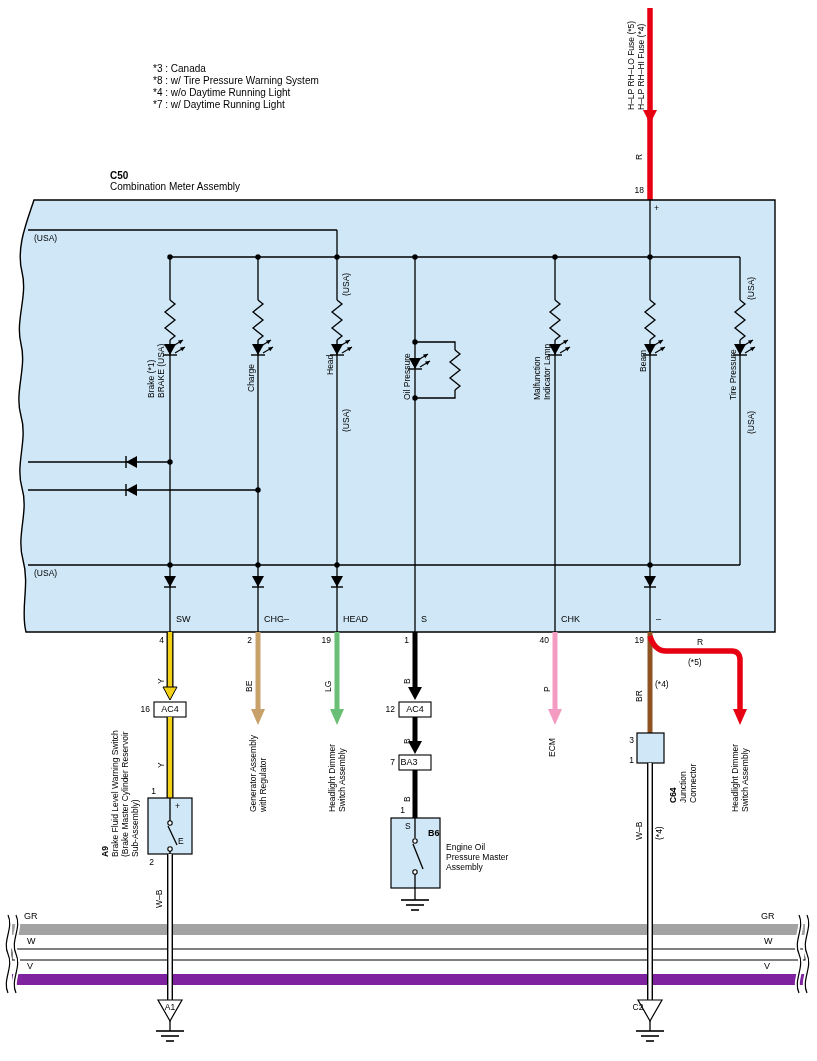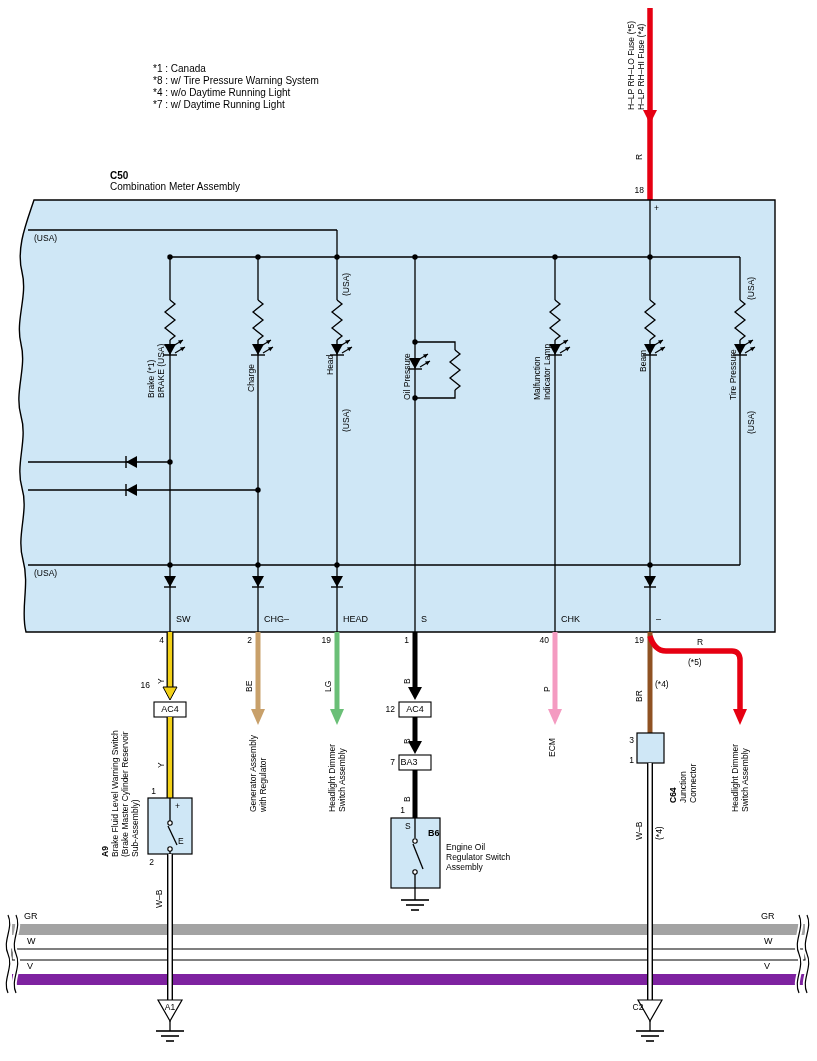--- a/index.html
+++ b/index.html
@@ -209,21 +209,21 @@
     <line x1="170" y1="1021" x2="170" y2="1031" stroke="#000" stroke-width="1.3"></line>
     <use href="#gnd" transform="translate(170,1031)"></use>
   </g>
   <g>
     <polygon points="638,1000 662,1000 650,1021" fill="#fff" stroke="#000" stroke-width="1.2"></polygon>
     <line x1="650" y1="1021" x2="650" y2="1031" stroke="#000" stroke-width="1.3"></line>
     <use href="#gnd" transform="translate(650,1031)"></use>
   </g>
 </svg>
 
-<div class="h s10" style="left:153px;top:63px">*1 : Canada</div>
+<div class="h s10" style="left:153px;top:63px">*3 : Canada</div>
 <div class="h s10" style="left:153px;top:75px">*8 : w/ Tire Pressure Warning System</div>
 <div class="h s10" style="left:153px;top:87px">*4 : w/o Daytime Running Light</div>
 <div class="h s10" style="left:153px;top:99px">*7 : w/ Daytime Running Light</div>
 
 <div class="v" style="left:626px;top:110px">
   <div>H–LP RH–LO Fuse (*5)</div>
   <div>H–LP RH–HI Fuse (*4)</div>
 </div>
 <div class="v" style="left:634px;top:160px">R</div>
 <div class="h pin" style="left:626px;top:185px;width:18px">18</div>
@@ -276,21 +276,21 @@
 <div class="v" style="left:402px;top:802px">B</div>
 <div class="v" style="left:542px;top:692px">P</div>
 <div class="v" style="left:634px;top:702px">BR</div>
 <div class="h" style="left:655px;top:679px">(*4)</div>
 <div class="h" style="left:697px;top:637px">R</div>
 <div class="h" style="left:688px;top:657px">(*5)</div>
 <div class="v" style="left:154px;top:908px">W–B</div>
 <div class="v" style="left:634px;top:840px">W–B</div>
 <div class="v" style="left:654px;top:840px">(*4)</div>
 
-<div class="h pin" style="left:132px;top:680px;width:18px">16</div>
+<div class="h pin" style="left:132px;top:704px;width:18px">16</div>
 <div class="h s9 ctr" style="left:154px;top:704px;width:32px">AC4</div>
 <div class="h pin" style="left:377px;top:704px;width:18px">12</div>
 <div class="h s9 ctr" style="left:399px;top:704px;width:32px">AC4</div>
 <div class="h pin" style="left:377px;top:757px;width:18px">7</div>
 <div class="h s9 ctr" style="left:399px;top:757px;width:20px">BA3</div>
 <div class="h pin" style="left:616px;top:735px;width:18px">3</div>
 <div class="h pin" style="left:616px;top:755px;width:18px">1</div>
 <div class="v" style="left:668px;top:803px">
   <div class="b">C64</div>
   <div>Junction</div>
@@ -305,21 +305,21 @@
   <div class="b">A9</div>
   <div>Brake Fluid Level Warning Switch</div>
   <div>(Brake Master Cylinder Reservoir</div>
   <div>Sub-Assembly)</div>
 </div>
 
 <div class="h pin" style="left:389px;top:805px;width:16px">1</div>
 <div class="h" style="left:405px;top:821px">S</div>
 <div class="h b s9" style="left:428px;top:828px">B6</div>
 <div class="h" style="left:446px;top:842px">Engine Oil</div>
-<div class="h" style="left:446px;top:852px">Regulator Switch</div>
+<div class="h" style="left:446px;top:852px">Pressure Master</div>
 <div class="h" style="left:446px;top:862px">Assembly</div>
 
 <div class="v" style="left:248px;top:812px">
   <div>Generator Assembly</div>
   <div>with Regulator</div>
 </div>
 <div class="v" style="left:327px;top:812px">
   <div>Headlight Dimmer</div>
   <div>Switch Assembly</div>
 </div>

